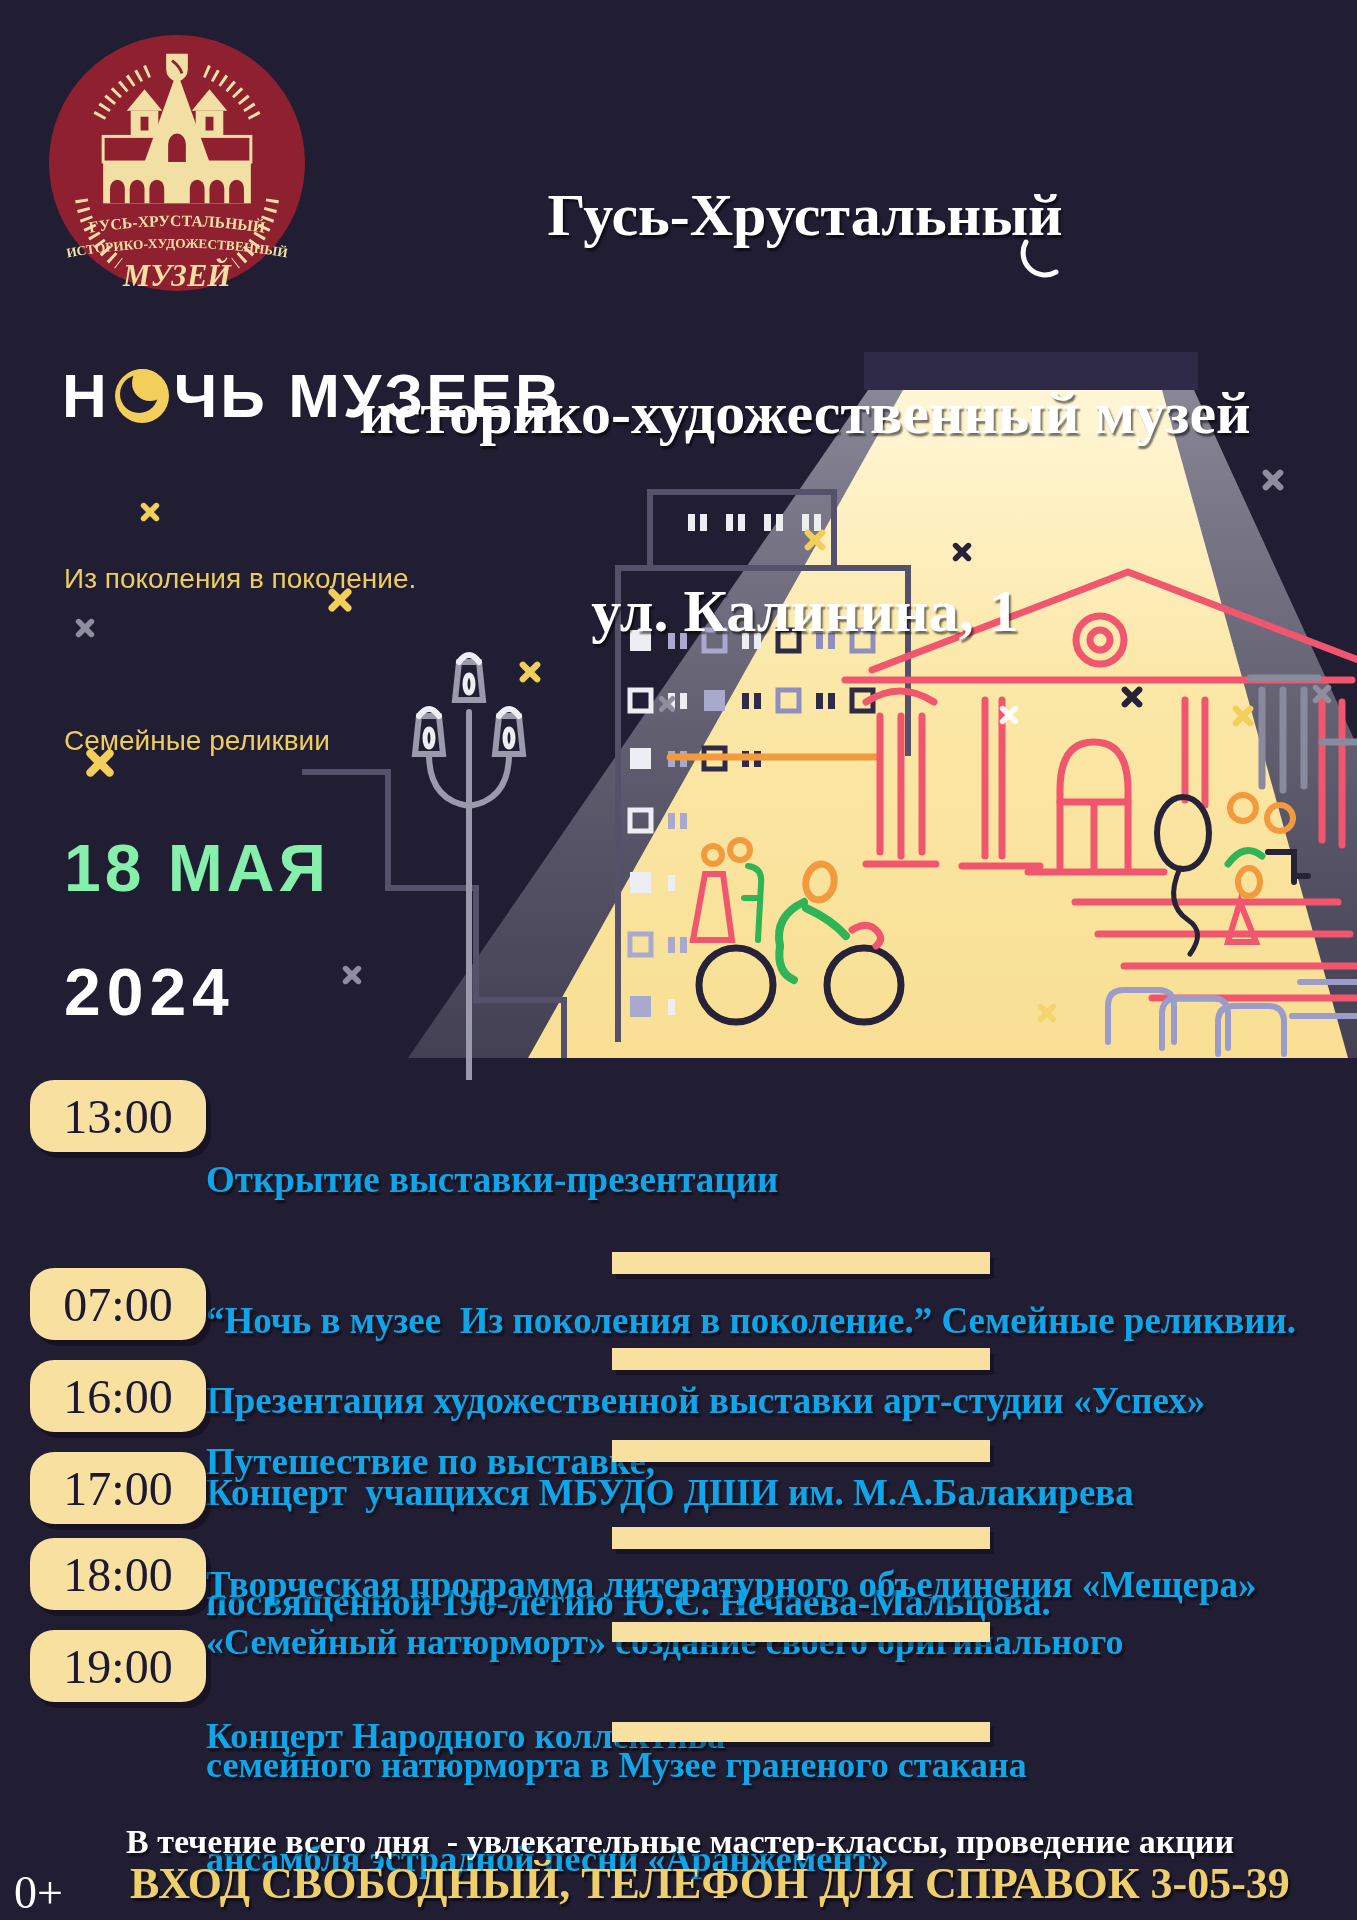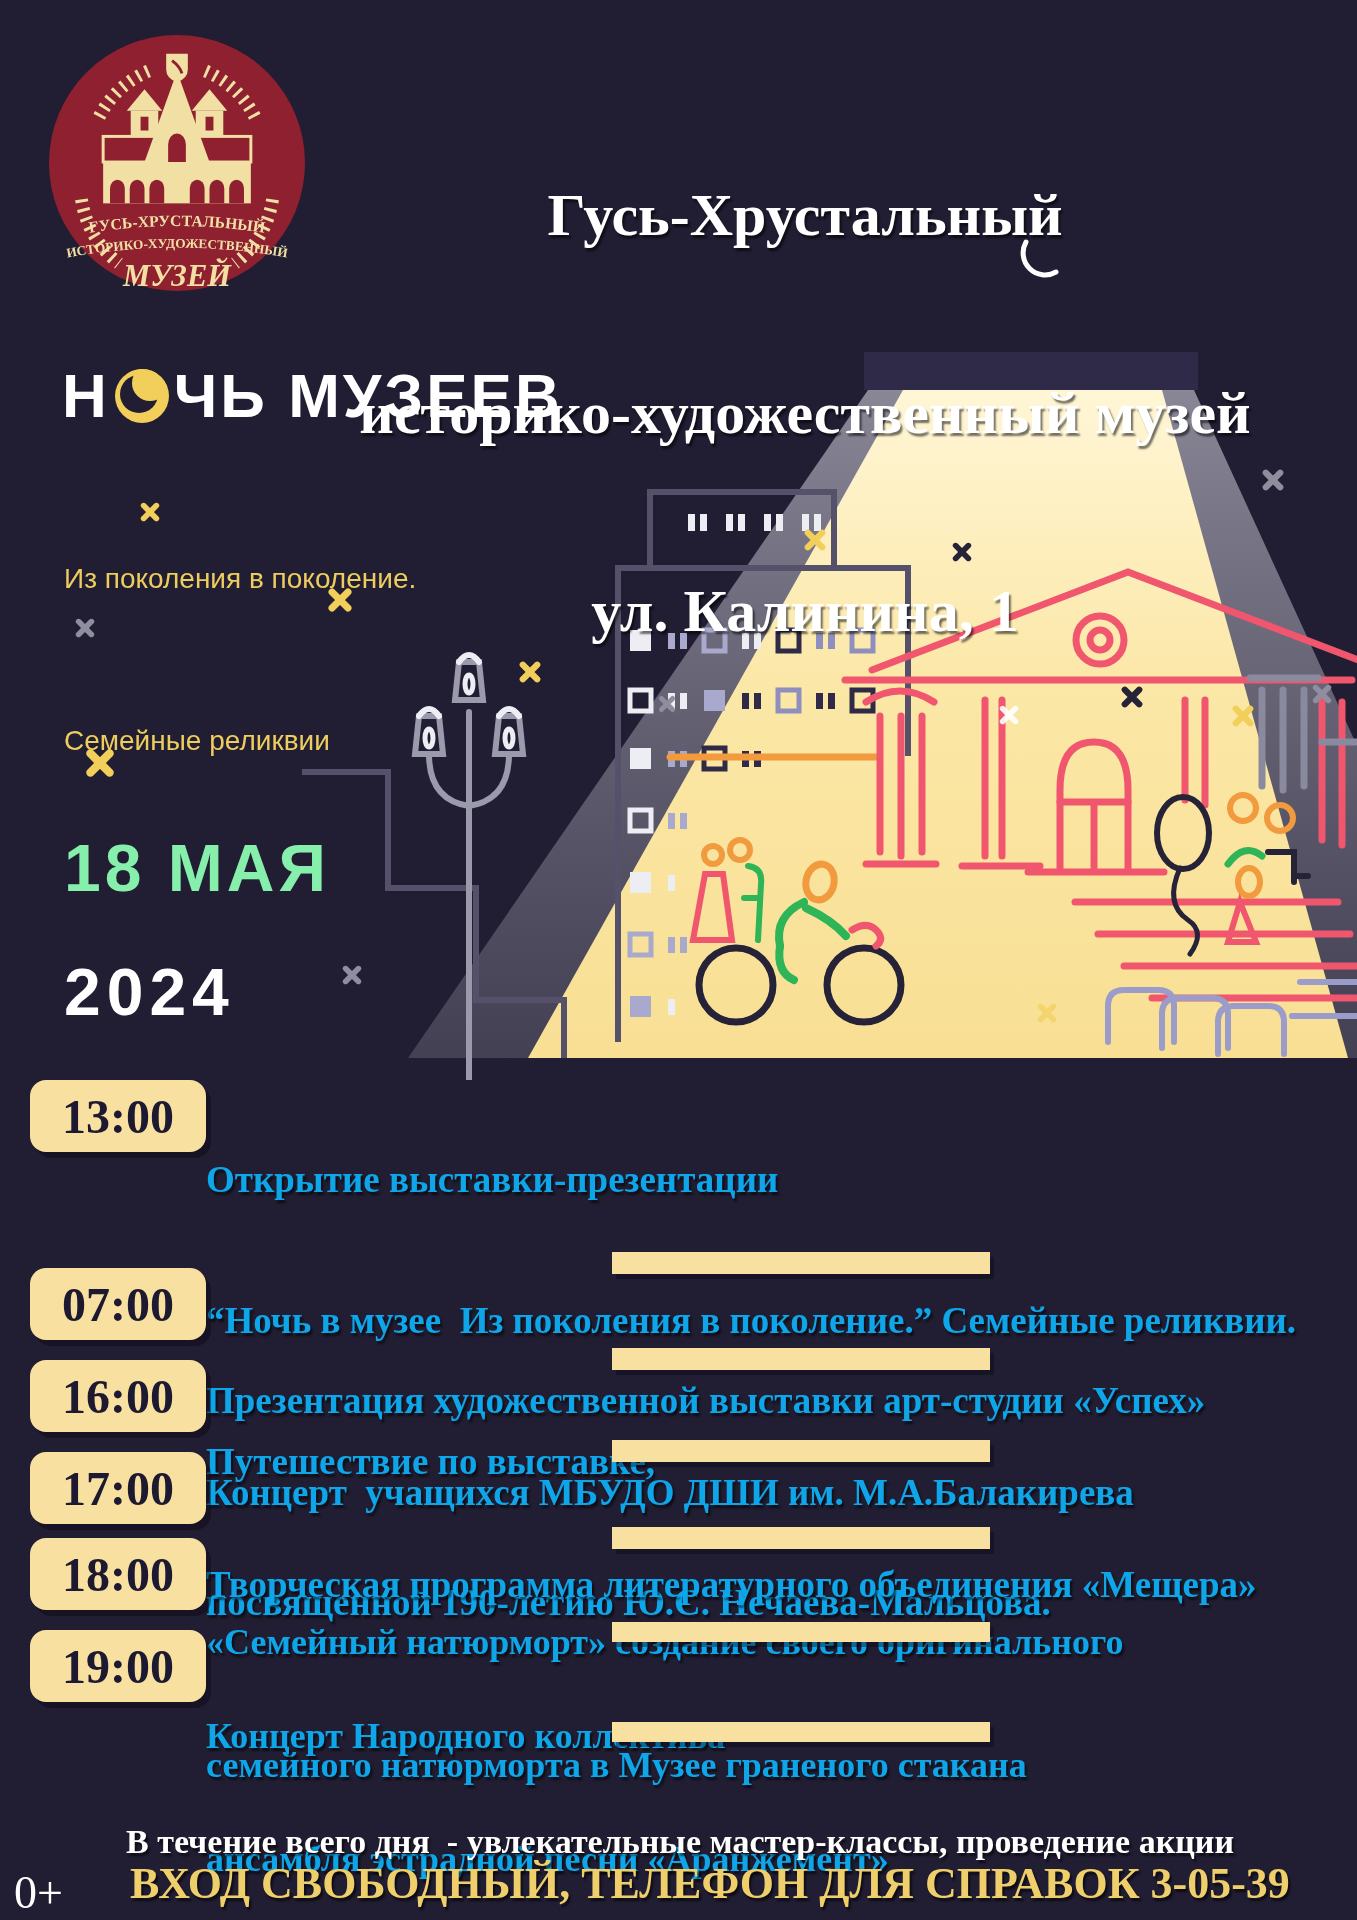--- a/index.html
+++ b/index.html
@@ -45,23 +45,23 @@
   }
   .date-year {
     left:64px; top:926px; color:#FFFFFF; font-family:"Liberation Sans", sans-serif;
     font-weight:900; font-size:66px; letter-spacing:6px; white-space:pre;margin-top:28px;
   }
 
   .illustration { left:0; top:0; pointer-events:none; }
 
   
   .timebox {
-    left:30px; width:176px; height:72px; border-radius:16px;
+    left:30px; width:176px; height:72px; border-radius:24px;
     background:#F8E1A0; color:#1D1931; display:flex; align-items:center; justify-content:center;
-    font-family:"Liberation Serif", serif; font-weight:700; font-size:48px;
+    font-family:"Liberation Serif", serif; font-weight:400; font-size:48px;
     box-shadow:5px 6px 0 rgba(10,8,20,0.45);
   }
   .evt {
     left:206px; width:1160px; text-align:left; color:#0ea5e9;
     font-family:"Liberation Serif", serif; font-weight:700;
     text-shadow:2px 3px 2px rgba(0,0,0,0.55); white-space:pre;
   }
   .evt div { white-space:pre; }
   .evt-lg { font-size:37px; line-height:47px; }
   .evt-sm { font-size:36px; line-height:41px; }

